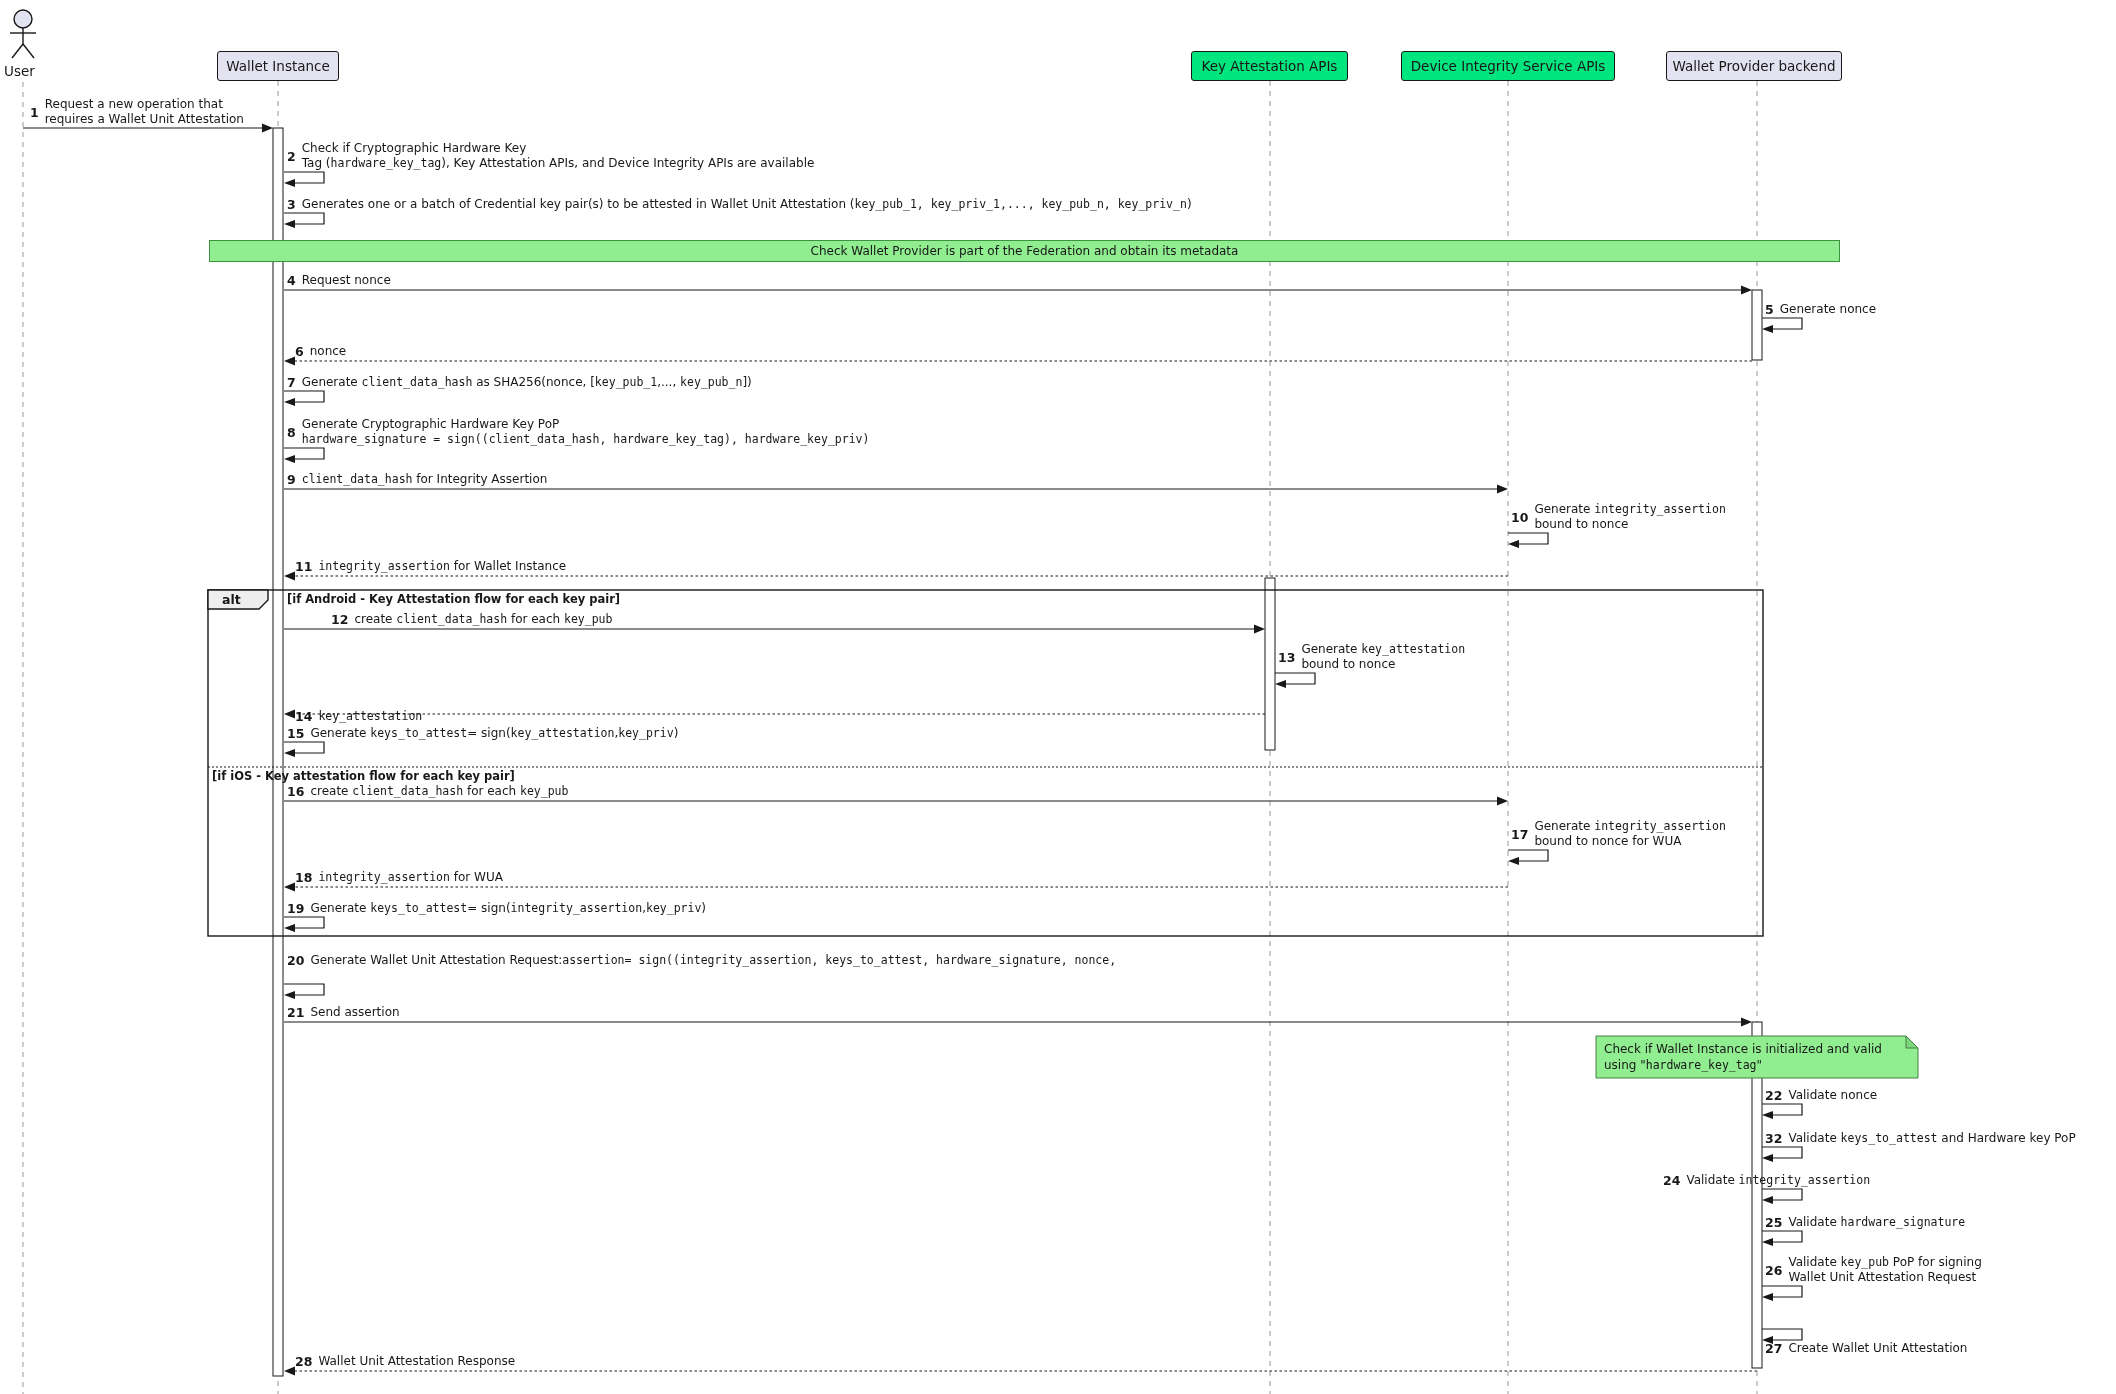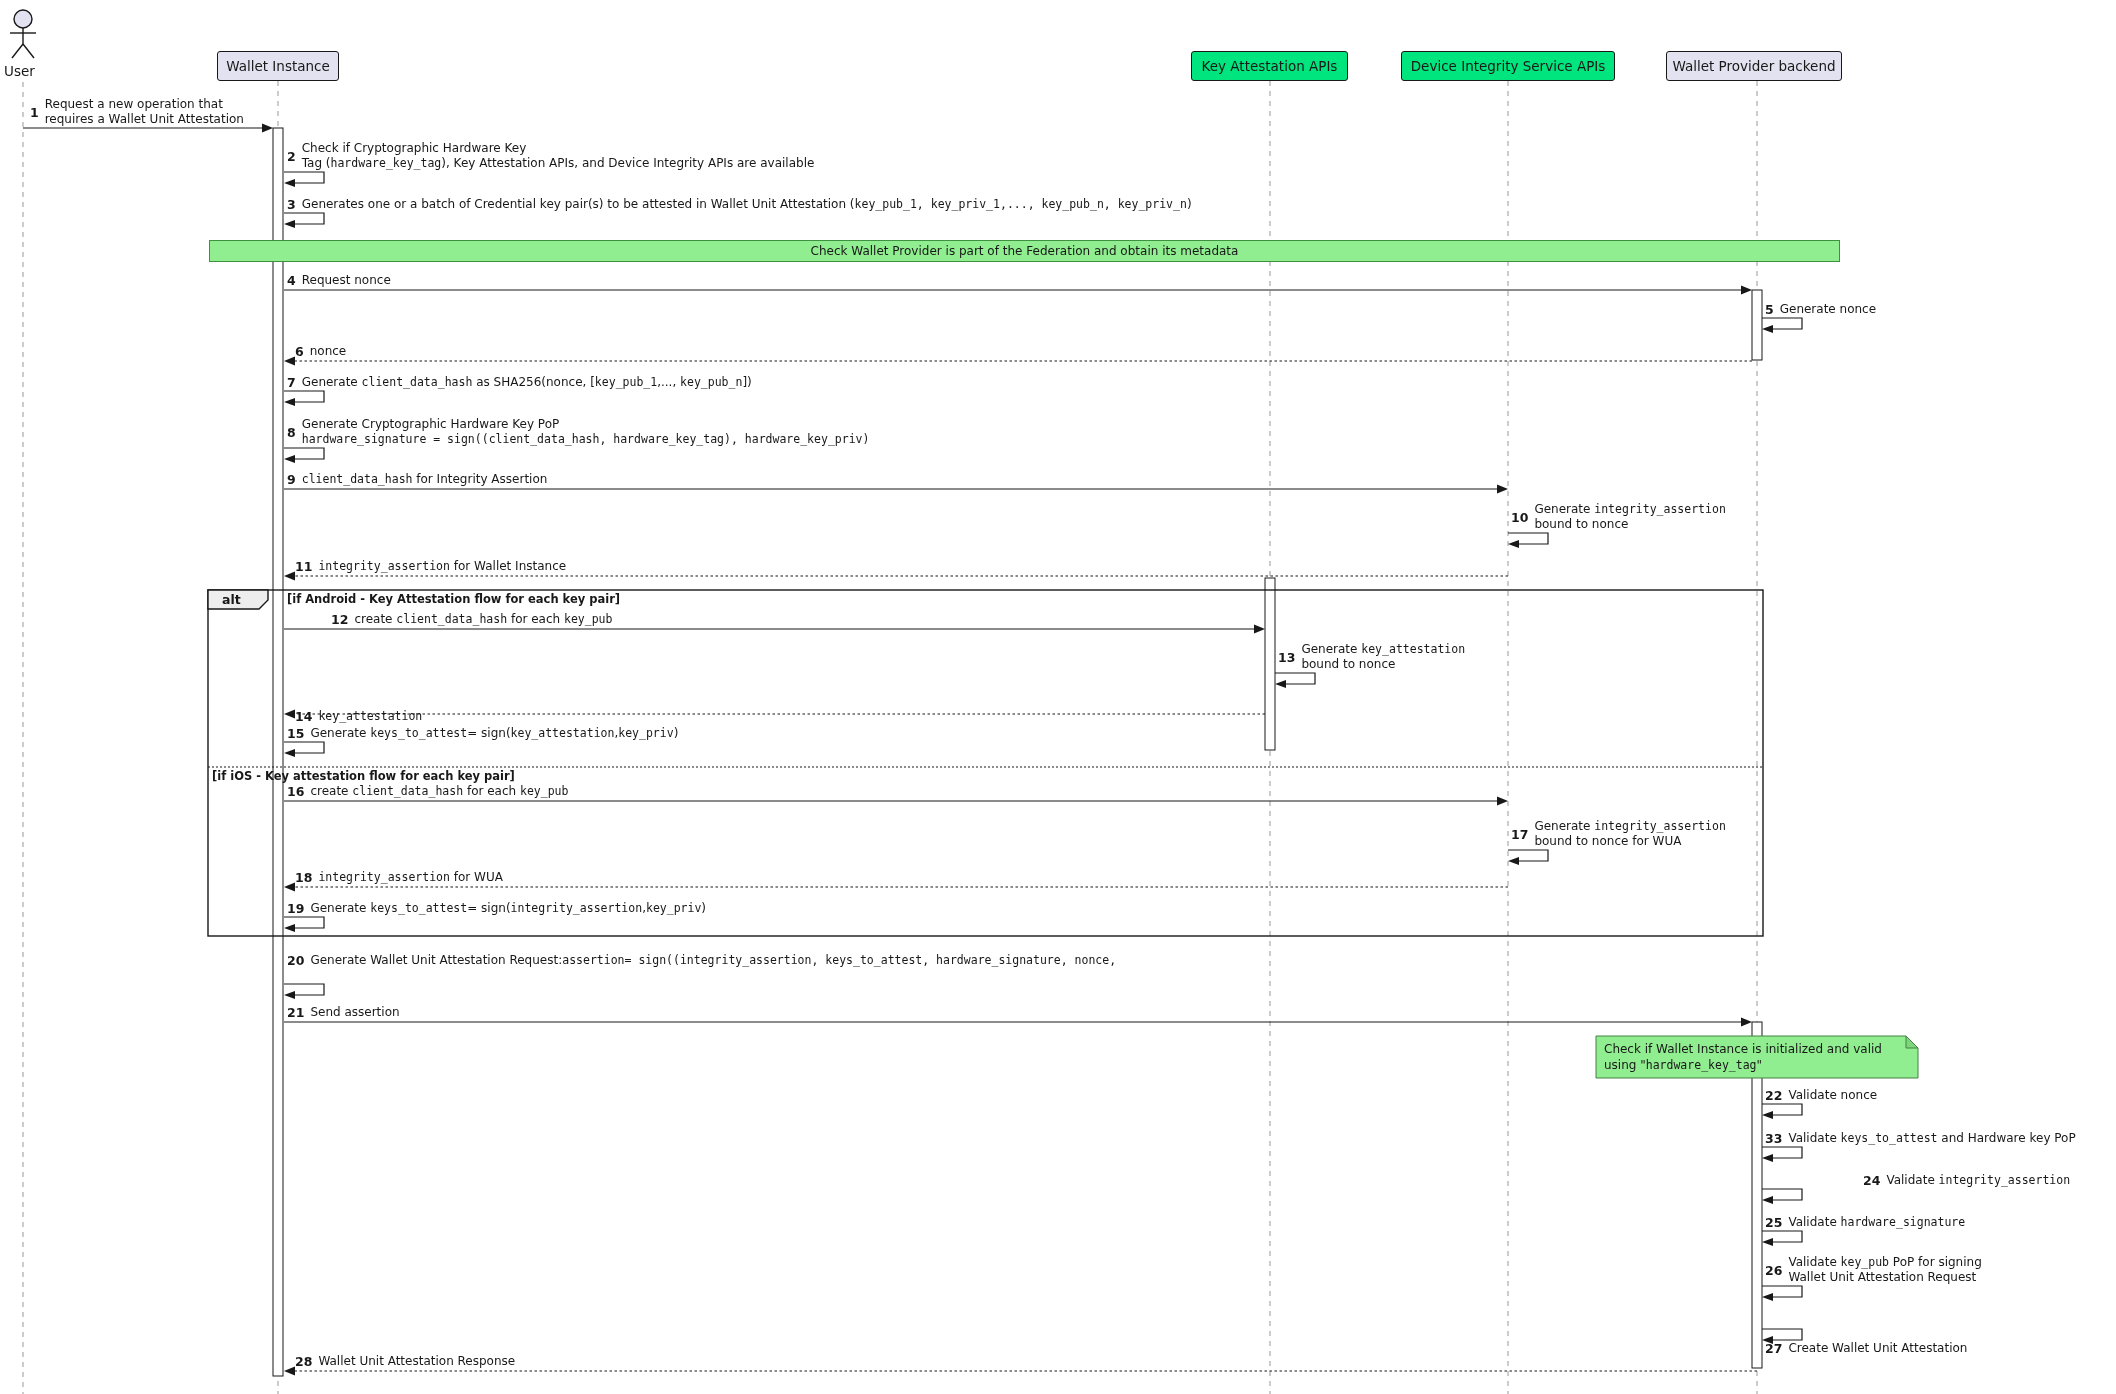--- a/index.html
+++ b/index.html
@@ -235,26 +235,26 @@
         <span class="msg-line fmt">Send assertion</span>
       </span>
     </div>
     <div class="msg-label" style="left: 1765px; top: 1088px;">
       <span class="msg-num">22</span>
       <span class="msg-lines">
         <span class="msg-line fmt">Validate nonce</span>
       </span>
     </div>
     <div class="msg-label" style="left: 1765px; top: 1131px;">
-      <span class="msg-num">33</span>
+      <span class="msg-num">32</span>
       <span class="msg-lines">
         <span class="msg-line fmt"><span>Validate </span><code>keys_to_attest</code><span> and Hardware key PoP</span></span>
       </span>
     </div>
-    <div class="msg-label" style="left: 1863px; top: 1173px;">
+    <div class="msg-label" style="left: 1663px; top: 1173px;">
       <span class="msg-num">24</span>
       <span class="msg-lines">
         <span class="msg-line fmt"><span>Validate </span><code>integrity_assertion</code><span></span></span>
       </span>
     </div>
     <div class="msg-label" style="left: 1765px; top: 1215px;">
       <span class="msg-num">25</span>
       <span class="msg-lines">
         <span class="msg-line fmt"><span>Validate </span><code>hardware_signature</code><span></span></span>
       </span>

